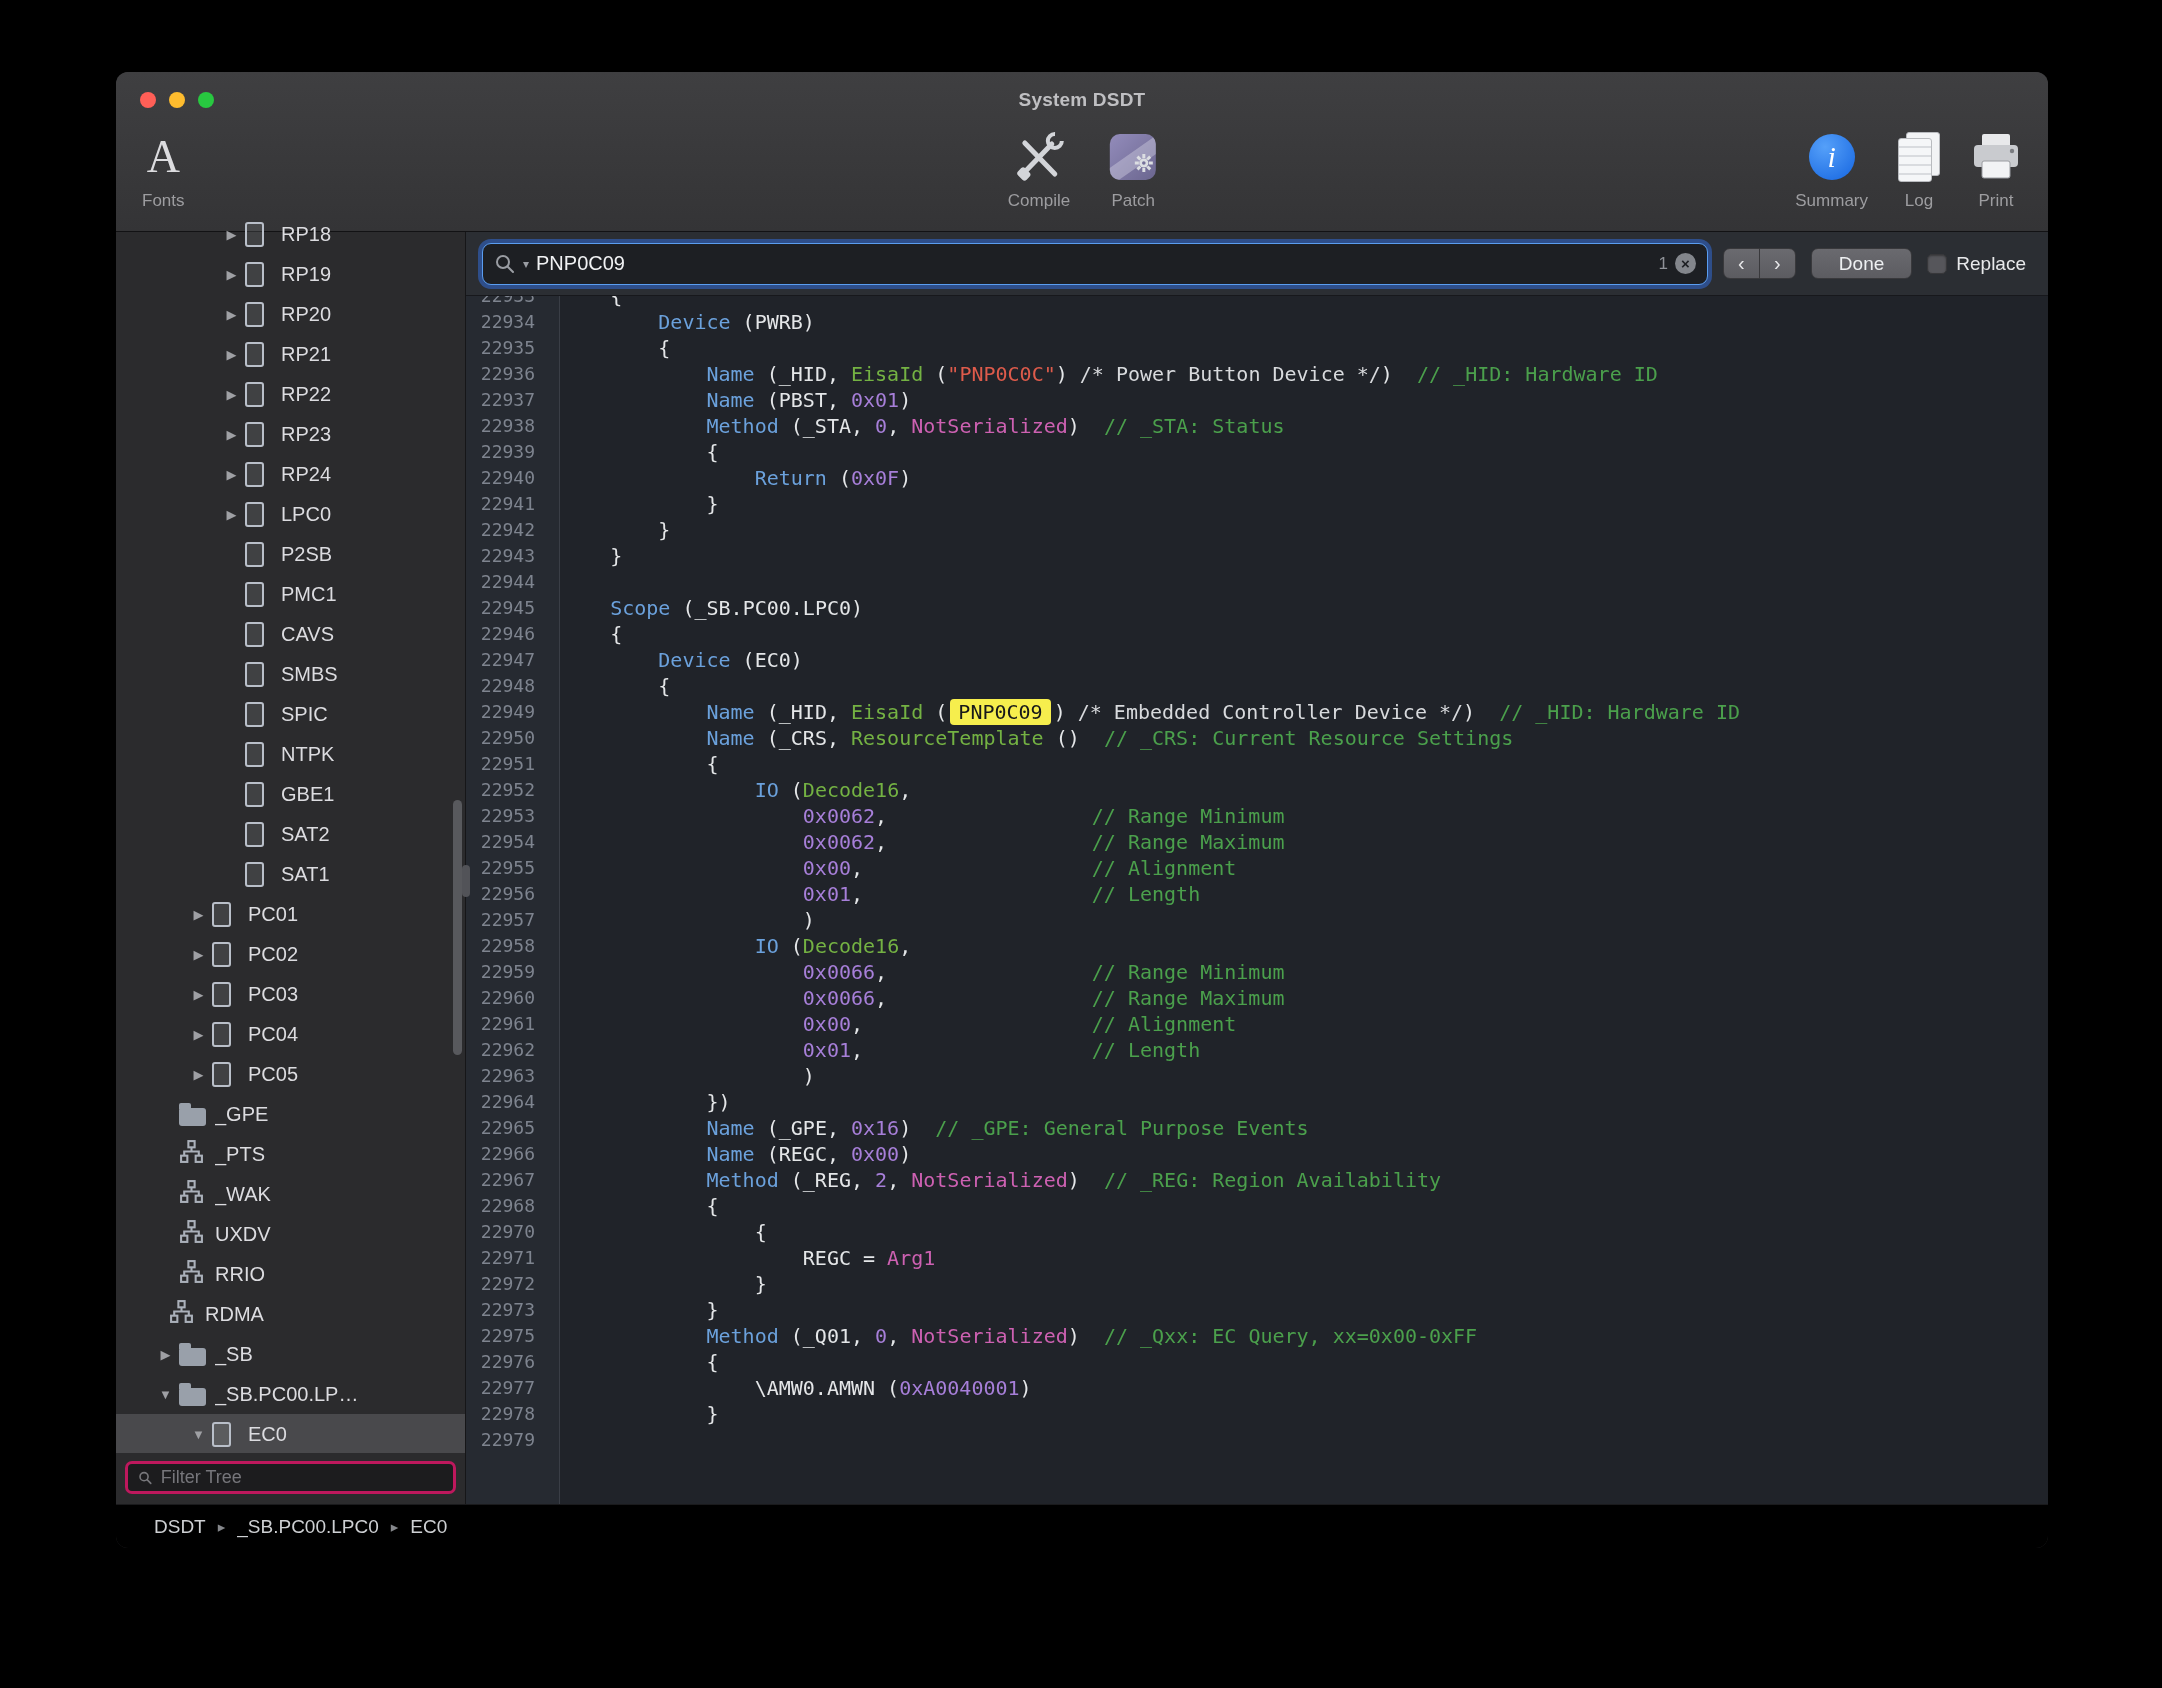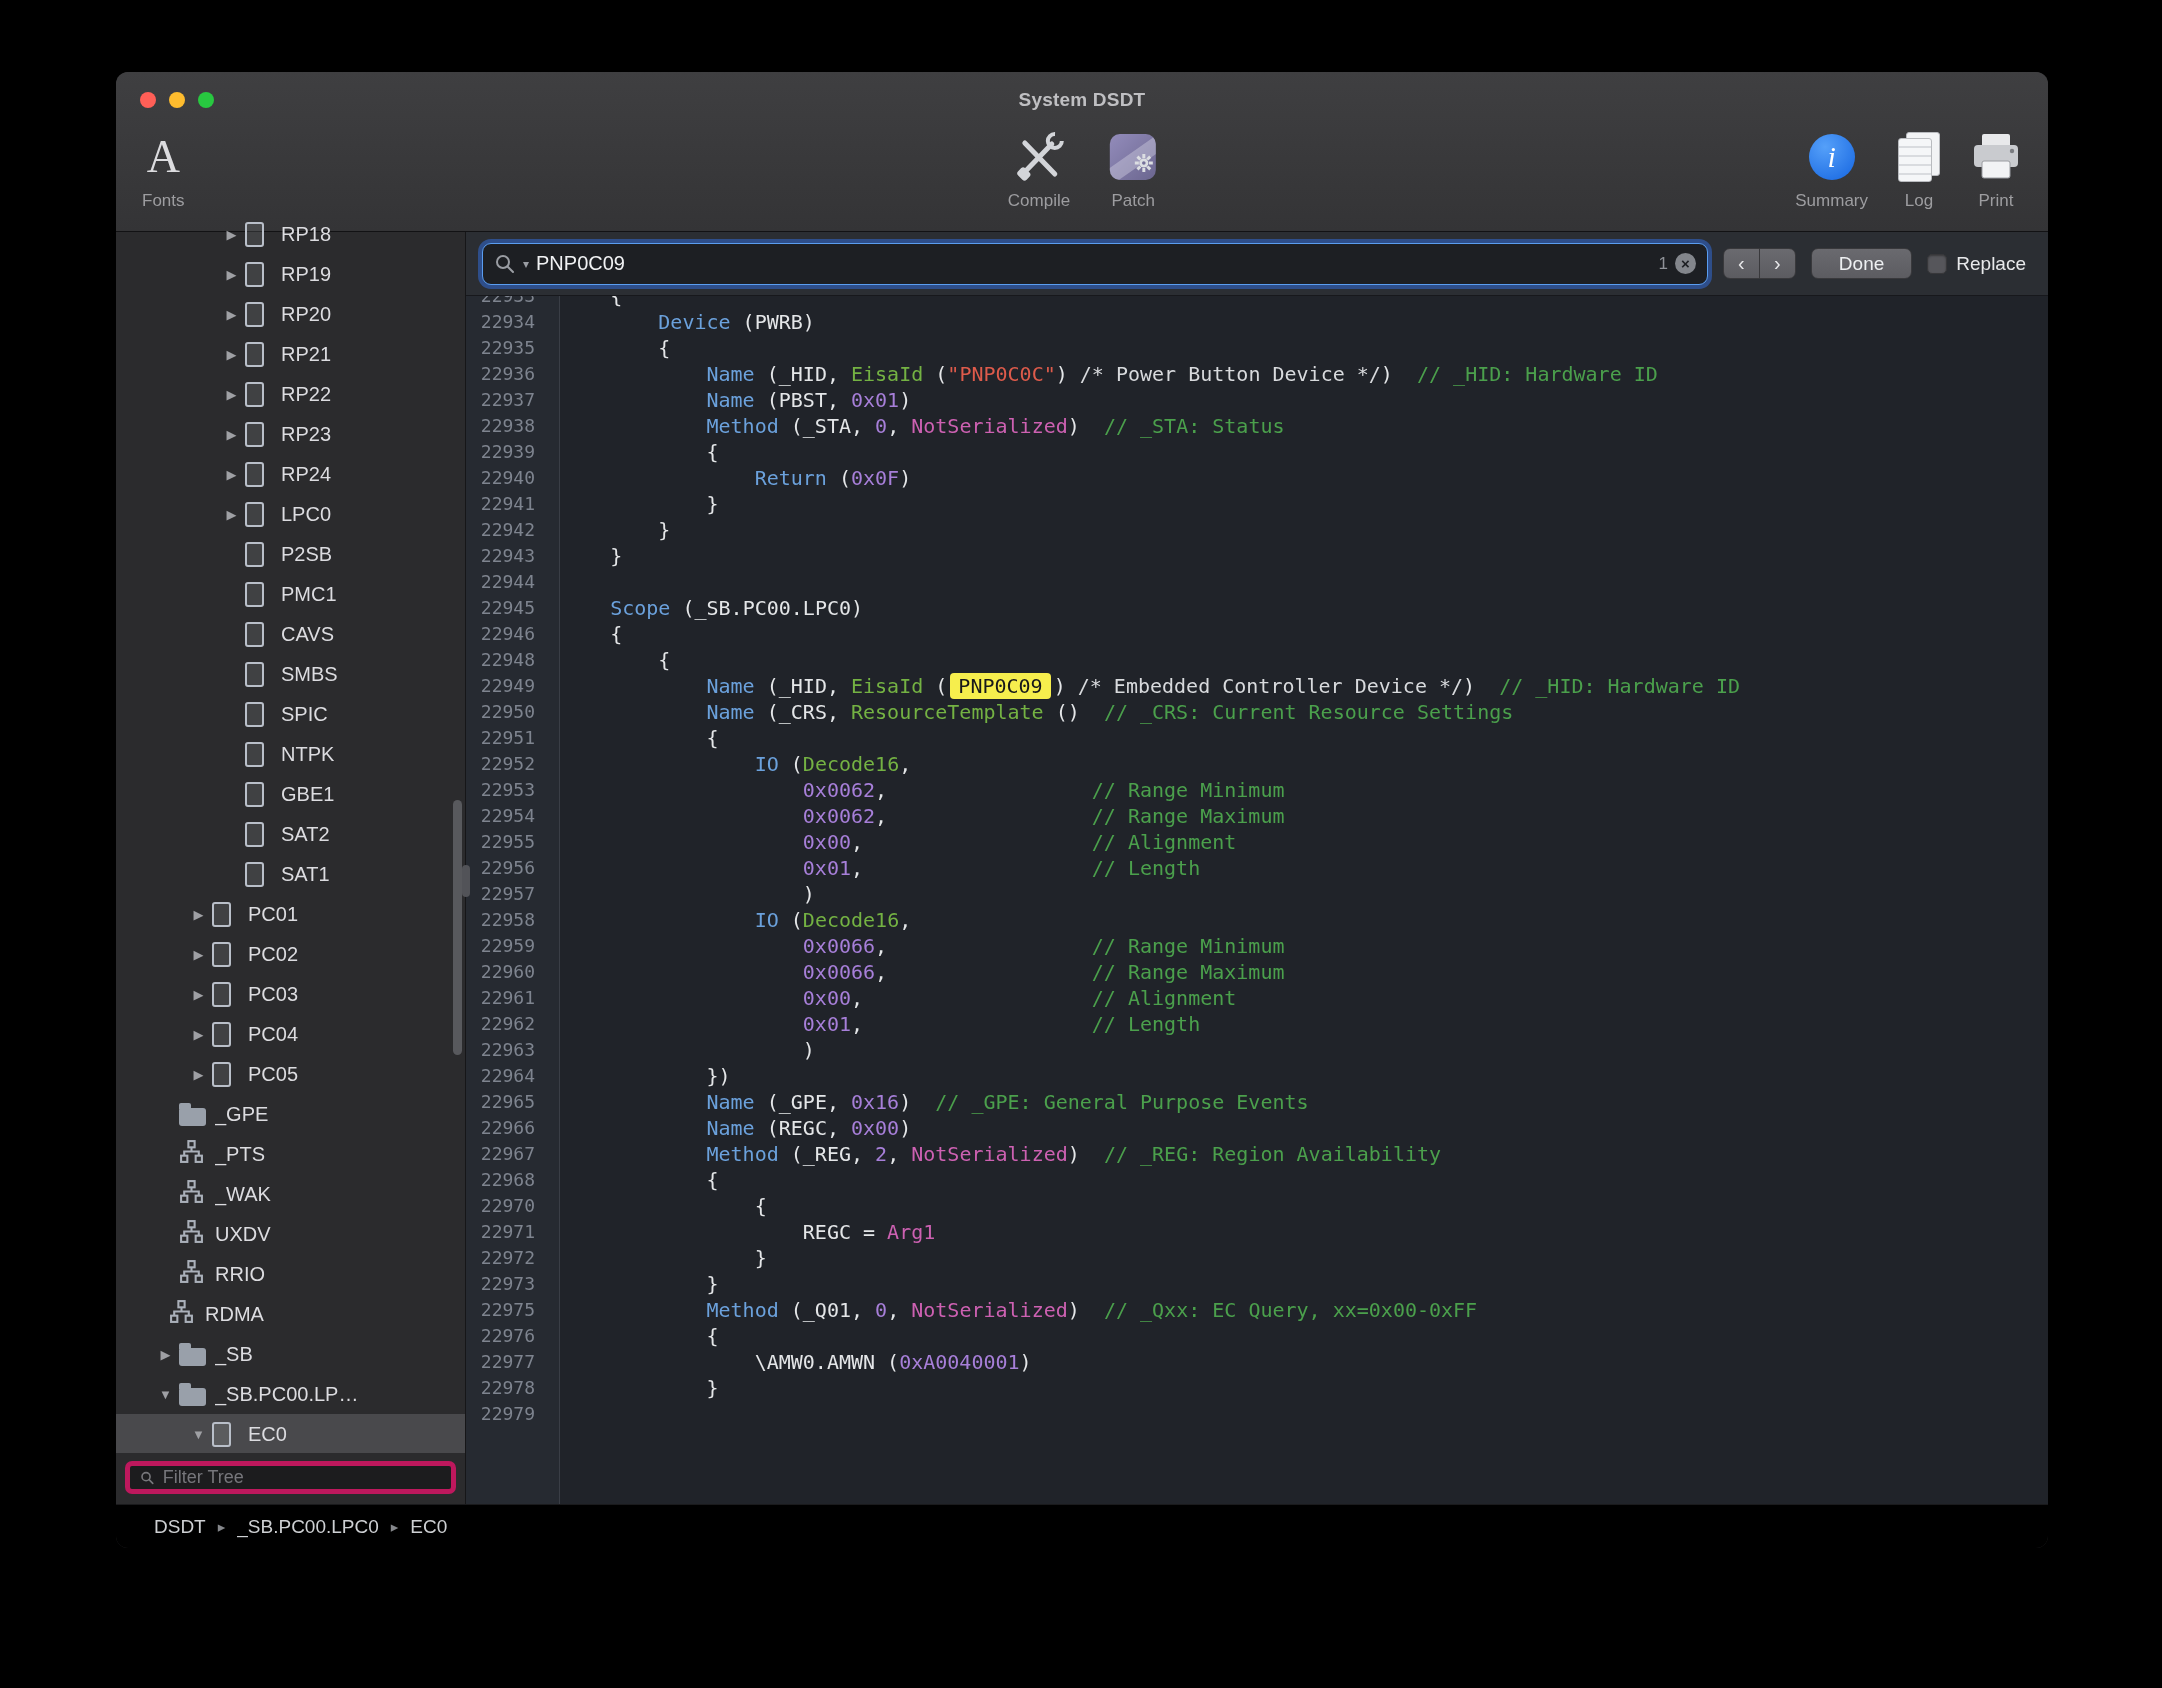--- a/index.html
+++ b/index.html
@@ -49,21 +49,21 @@
   .tico-wrap { width:36px; flex:none; display:flex; align-items:center; }
   .tico.doc { width:19px; height:25px; border:2px solid #b9bfc9; border-radius:3px; background:rgba(222,227,234,.12); }
   .tico.folder { position:relative; width:27px; height:18px; background:#99a0aa; border-radius:2px 3px 3px 3px; margin-top:5px; }
   .tico.folder::before { content:""; position:absolute; top:-5px; left:0; width:12px; height:6px; background:#99a0aa; border-radius:2px 2px 0 0; }
   .tlabel { white-space:nowrap; overflow:hidden; text-overflow:ellipsis; padding-right:8px; }
 
   .sb-scrollthumb { position:absolute; right:3px; top:568px; width:9px; height:255px; border-radius:5px; background:#58595d; }
   .splitter-handle { position:absolute; left:346px; top:633px; width:8px; height:32px; border-radius:4px; background:#525358; z-index:6; }
 
   .filter-wrap { flex:none; padding:8px 9px 10px 9px; }
-  .filter { height:33px; background:#1c1c1e; border:5px solid #be185d; border-radius:7px;
+  .filter { height:33px; background:#1c1c1e; border:3px solid #be185d; border-radius:7px;
     display:flex; align-items:center; gap:8px; padding:0 10px; }
   .filter input { background:transparent; border:none; outline:none; color:#e8e8ea; font-size:18px; width:100%;
     font-family:"Liberation Sans",sans-serif; }
   .filter input::placeholder { color:#76767b; }
 
   
   .editor { flex:1; min-width:0; display:flex; flex-direction:column; background:#202329; }
   .findbar { height:64px; flex:none; background:#2b2e33; border-bottom:1px solid #17181c;
     display:flex; align-items:center; gap:15px; padding:0 22px 0 16px; }
   .search-field { flex:1; height:42px; background:#1d1f23; border:1px solid #5a9df0; border-radius:9px;
@@ -507,20 +507,21 @@
             <div class="code-line"><span class="line-num">22937</span><span class="line-text"><span class="tok-w">            </span><span class="tok-k">Name</span><span class="tok-w"> (PBST, </span><span class="tok-n">0x01</span><span class="tok-w">)</span></span></div>
             <div class="code-line"><span class="line-num">22938</span><span class="line-text"><span class="tok-w">            </span><span class="tok-k">Method</span><span class="tok-w"> (_STA, </span><span class="tok-n">0</span><span class="tok-w">, </span><span class="tok-m">NotSerialized</span><span class="tok-w">)  </span><span class="tok-c">// _STA: Status</span></span></div>
             <div class="code-line"><span class="line-num">22939</span><span class="line-text"><span class="tok-w">            {</span></span></div>
             <div class="code-line"><span class="line-num">22940</span><span class="line-text"><span class="tok-w">                </span><span class="tok-k">Return</span><span class="tok-w"> (</span><span class="tok-n">0x0F</span><span class="tok-w">)</span></span></div>
             <div class="code-line"><span class="line-num">22941</span><span class="line-text"><span class="tok-w">            }</span></span></div>
             <div class="code-line"><span class="line-num">22942</span><span class="line-text"><span class="tok-w">        }</span></span></div>
             <div class="code-line"><span class="line-num">22943</span><span class="line-text"><span class="tok-w">    }</span></span></div>
             <div class="code-line"><span class="line-num">22944</span><span class="line-text"></span></div>
             <div class="code-line"><span class="line-num">22945</span><span class="line-text"><span class="tok-w">    </span><span class="tok-k">Scope</span><span class="tok-w"> (_SB.PC00.LPC0)</span></span></div>
             <div class="code-line"><span class="line-num">22946</span><span class="line-text"><span class="tok-w">    {</span></span></div>
+            <div class="code-line"><span class="line-num">22947</span><span class="line-text"><span class="tok-w">        </span><span class="tok-k">Device</span><span class="tok-w"> (EC0)</span></span></div>
             <div class="code-line"><span class="line-num">22948</span><span class="line-text"><span class="tok-w">        {</span></span></div>
             <div class="code-line"><span class="line-num">22949</span><span class="line-text"><span class="tok-w">            </span><span class="tok-k">Name</span><span class="tok-w"> (_HID, </span><span class="tok-t">EisaId</span><span class="tok-w"> (</span><span class="tok-h">PNP0C09</span><span class="tok-w">) </span><span class="tok-b">/* Embedded Controller Device */</span><span class="tok-w">)  </span><span class="tok-c">// _HID: Hardware ID</span></span></div>
             <div class="code-line"><span class="line-num">22950</span><span class="line-text"><span class="tok-w">            </span><span class="tok-k">Name</span><span class="tok-w"> (_CRS, </span><span class="tok-t">ResourceTemplate</span><span class="tok-w"> ()  </span><span class="tok-c">// _CRS: Current Resource Settings</span></span></div>
             <div class="code-line"><span class="line-num">22951</span><span class="line-text"><span class="tok-w">            {</span></span></div>
             <div class="code-line"><span class="line-num">22952</span><span class="line-text"><span class="tok-w">                </span><span class="tok-k">IO</span><span class="tok-w"> (</span><span class="tok-t">Decode16</span><span class="tok-w">,</span></span></div>
             <div class="code-line"><span class="line-num">22953</span><span class="line-text"><span class="tok-w">                    </span><span class="tok-n">0x0062</span><span class="tok-w">,                 </span><span class="tok-c">// Range Minimum</span></span></div>
             <div class="code-line"><span class="line-num">22954</span><span class="line-text"><span class="tok-w">                    </span><span class="tok-n">0x0062</span><span class="tok-w">,                 </span><span class="tok-c">// Range Maximum</span></span></div>
             <div class="code-line"><span class="line-num">22955</span><span class="line-text"><span class="tok-w">                    </span><span class="tok-n">0x00</span><span class="tok-w">,                   </span><span class="tok-c">// Alignment</span></span></div>
             <div class="code-line"><span class="line-num">22956</span><span class="line-text"><span class="tok-w">                    </span><span class="tok-n">0x01</span><span class="tok-w">,                   </span><span class="tok-c">// Length</span></span></div>
             <div class="code-line"><span class="line-num">22957</span><span class="line-text"><span class="tok-w">                    )</span></span></div>

